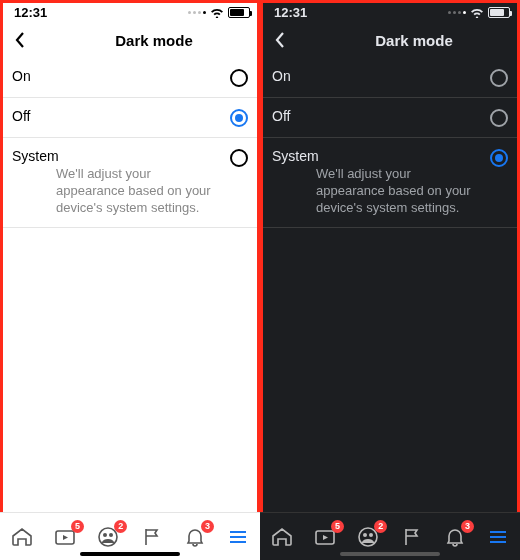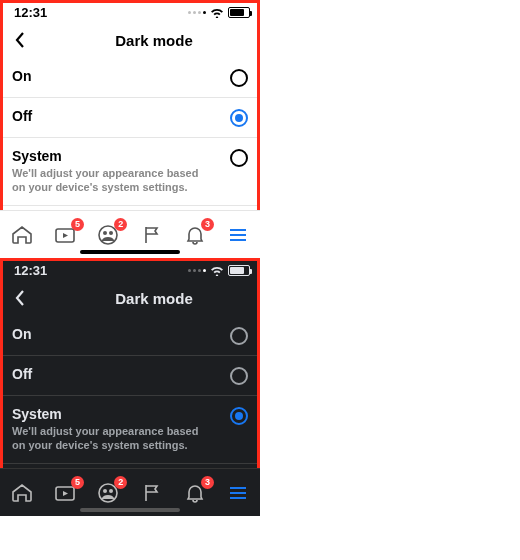--- a/index.html
+++ b/index.html
@@ -1,42 +1,42 @@
 <!DOCTYPE html>
 <html><head>
 <meta charset="utf-8">
 <style>
   * { margin:0; padding:0; box-sizing:border-box; font-family:-apple-system,Helvetica,Arial,sans-serif; }
   html,body { width:520px; height:560px; }
-  .wrap { display:flex; width:520px; height:516px;flex-direction:column; }
+  .wrap { display:flex; width:520px; height:516px; }
   .panel { width:260px; height:560px; position:relative; outline:3px solid #ff2a1a; outline-offset:-3px; }
   .light { background:#fff; color:#000; }
   .dark  { background:#1c1e21; color:#e4e6eb; }
   .status { height:22px; display:flex; align-items:center; justify-content:space-between; padding:2px 10px 0 14px; font-size:13px; font-weight:600; }
   .status .icons { display:flex; align-items:center; gap:4px; }
   .sigdots { display:flex; gap:2px; align-items:center; }
   .sigdots span { width:3px; height:3px; border-radius:50%; display:block; }
   .light .sigdots span { background:#000; opacity:.25; }
   .light .sigdots span.on { opacity:1; }
   .dark  .sigdots span { background:#fff; opacity:.35; }
   .dark  .sigdots span.on { opacity:1; }
   .wifi { font-size:12px; }
   .batt { width:22px; height:11px; border:1px solid currentColor; border-radius:2px; position:relative; }
   .batt:after { content:""; position:absolute; right:-3px; top:3px; width:2px; height:5px; background:currentColor; border-radius:0 1px 1px 0; }
   .batt .fill { position:absolute; left:1px; top:1px; bottom:1px; width:70%; background:currentColor; border-radius:1px; }
   .header { height:36px; position:relative; display:flex; align-items:center; justify-content:center; }
   .back { position:absolute; left:8px; top:6px; width:24px; height:24px; display:flex; align-items:center; justify-content:center; }
   .title { font-size:15px; font-weight:700;margin-left:48px; }
   .list {}
-  .row { display:flex; align-items:flex-start; padding:10px 12px; gap:18px;font-weight:bold; }
+  .row { display:flex; align-items:flex-start; padding:10px 12px; gap:18px; }
   .light .row { border-bottom:1px solid #e5e5e5; }
   .dark  .row { border-bottom:1px solid #3a3b3c; }
   .row .txt { flex:1; }
   .row .lbl { font-size:14px; }
-  .row .sub { font-size:11px; color:#888; margin-top:2px; line-height:1.3; }
+  .row .sub { font-size:13px; color:#888; margin-top:2px; line-height:1.3;margin-left:44px; }
   .dark .row .sub { color:#9fa3a8; }
   .radio { width:18px; height:18px; border-radius:50%; border:2px solid currentColor; display:flex; align-items:center; justify-content:center; flex-shrink:0; margin-top:1px; }
   .light .radio { border-color:#000; }
   .dark  .radio { border-color:#9fa3a8; }
   .radio.sel { border-color:#1877f2; }
   .radio.sel .dot { width:8px; height:8px; border-radius:50%; background:#1877f2; }
   .tabs { position:absolute; bottom:0; left:0; right:0; height:48px; display:flex; align-items:center; justify-content:space-around; }
   .light .tabs { border-top:1px solid #e5e5e5; background:#fff; }
   .dark  .tabs { border-top:1px solid #333; background:#1c1e21; }
   .tab { position:relative; width:30px; height:30px; display:flex; align-items:center; justify-content:center; }

